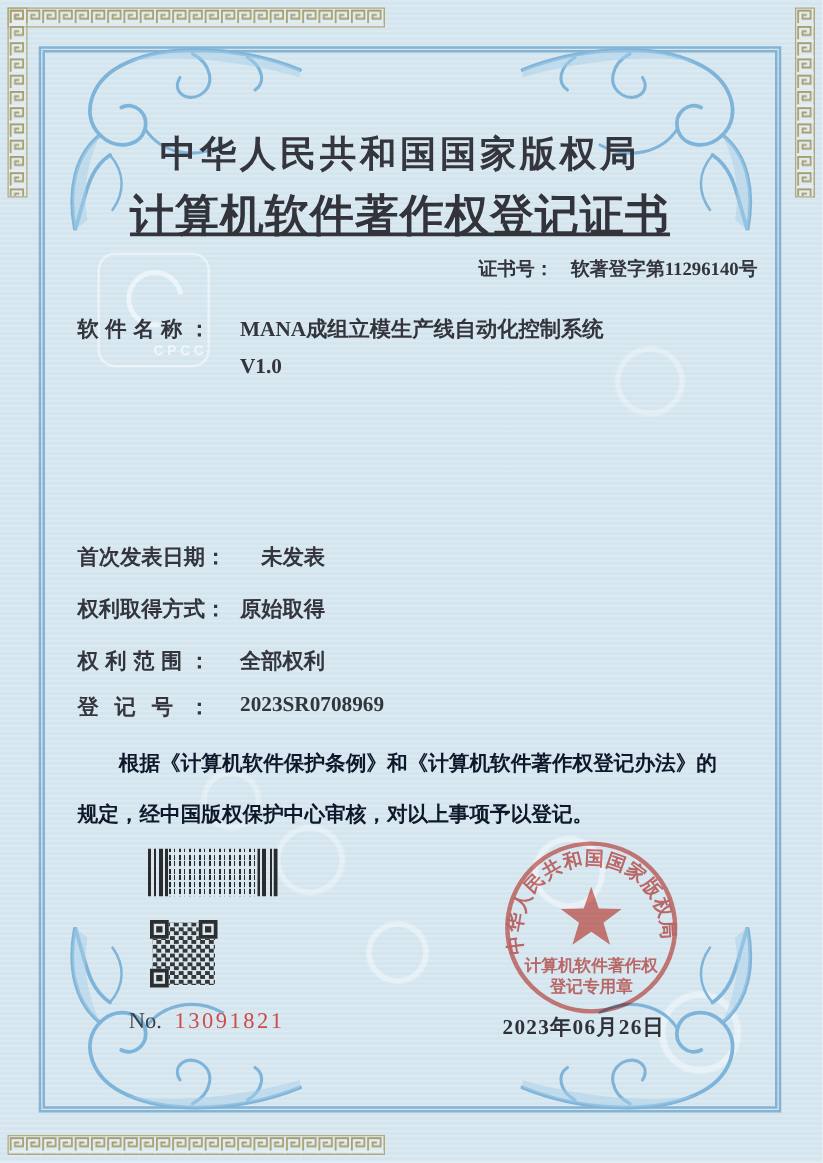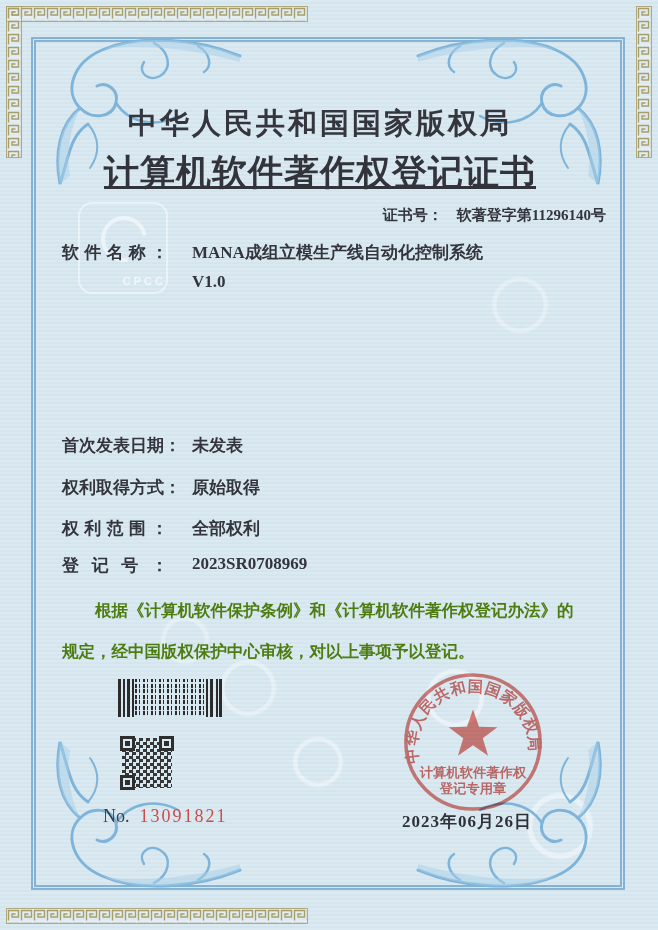--- a/index.html
+++ b/index.html
@@ -42,23 +42,23 @@
   
   .authority{position:absolute;top:104px;left:0;right:18px;text-align:center;font-size:29px;font-weight:bold;letter-spacing:3px;white-space:nowrap;color:#34353d;}
   .cert-title{position:absolute;top:149px;left:0;right:18px;text-align:center;font-size:35px;font-weight:bold;letter-spacing:1px;white-space:nowrap;color:#32333b;text-decoration:underline;}
   .certno{position:absolute;top:206px;right:52px;font-size:15px;font-weight:bold;white-space:nowrap;}
   .certno .val{margin-left:14px;}
   
   .frow{position:absolute;left:62px;display:flex;align-items:flex-start;font-size:17px;font-weight:bold;white-space:nowrap;}
   .flabel{display:inline-block;width:106px;text-align:justify;text-align-last:justify;flex:none;}
   .fvalue{margin-left:24px;}
   .fvalue .l2{margin-top:8px;}
-  .r1{top:241px;} .r2{top:314px;} .r3{top:392px;} .r4{top:434px;} .r5{top:476px;} .r6{top:517px;} .r7{top:554px;}
-  
-  .statement{position:absolute;left:62px;top:590px;width:514px;font-size:16.5px;font-weight:600;line-height:41px;color:#4d7c0f;}
+  .r1{top:252px;} .r2{top:314px;} .r3{top:392px;} .r4{top:434px;gap:17px;} .r5{top:476px;} .r6{top:517px;} .r7{top:554px;}
+  
+  .statement{position:absolute;left:62px;top:590px;width:514px;font-size:16.5px;font-weight:600;line-height:41px;color:#0f172a;}
   .statement .ln1{text-indent:33px;white-space:nowrap;}
   .statement .ln2{white-space:nowrap;}
   
   .barcode{position:absolute;left:118px;top:679px;width:104px;height:38px;display:flex;}
   .bc-left{width:17px;height:100%;background:repeating-linear-gradient(90deg,#2b2b2b 0 3px,rgba(0,0,0,0) 3px 5px,#2b2b2b 5px 7px,rgba(0,0,0,0) 7px 9px);}
   .bc-mid{flex:1;height:100%;background:
       repeating-linear-gradient(0deg, rgba(217,233,241,.95) 0 2px, rgba(0,0,0,0) 2px 6px, rgba(217,233,241,.85) 6px 7px, rgba(0,0,0,0) 7px 11px),
       repeating-linear-gradient(90deg,#2b2b2b 0 2px,rgba(0,0,0,0) 2px 4px,#2b2b2b 4px 5px,rgba(0,0,0,0) 5px 8px);}
   .bc-right{width:16px;height:100%;background:repeating-linear-gradient(90deg,#2b2b2b 0 2px,rgba(0,0,0,0) 2px 4px,#2b2b2b 4px 7px,rgba(0,0,0,0) 7px 10px);border-right:3px solid #2b2b2b;box-sizing:border-box;}
   

